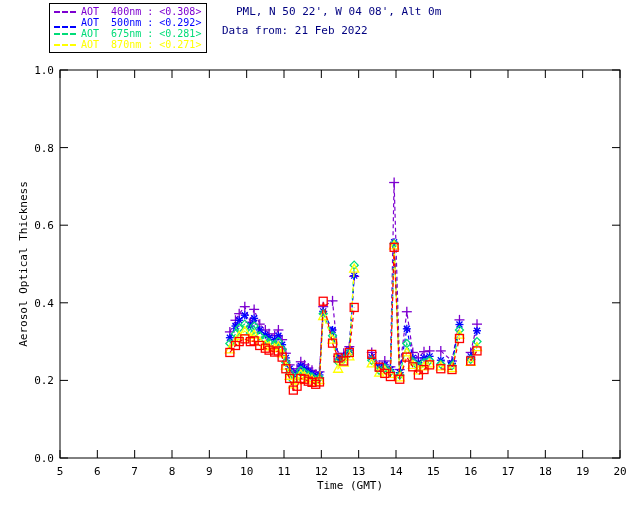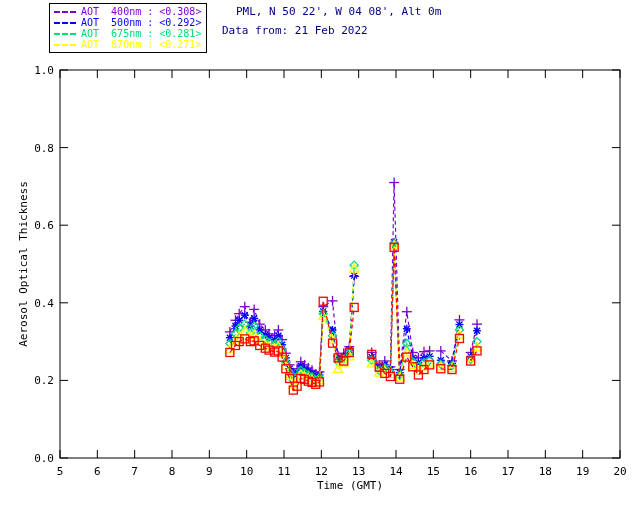--- a/index.html
+++ b/index.html
@@ -962,21 +962,21 @@
           <rect x="473.0133333333334" y="346.912" width="8" height="8" fill="none" stroke="#FF0000" stroke-width="1.3"></rect>
         </g>
       </g>
     </svg>
 
   <div class="legend">
     <div class="legend-row" style="color: rgb(125, 0, 208);">
       <span class="dash-sample" style="border-top-color: rgb(125, 0, 208);"></span>
       <span>AOT  400nm : &lt;0.308&gt;</span>
     </div>
-    <div class="legend-row" style="color: rgb(0, 0, 255);">
+    <div class="legend-row" style="color: rgb(0, 0, 255); align-items: flex-end;">
       <span class="dash-sample" style="border-top-color: rgb(0, 0, 255);"></span>
       <span>AOT  500nm : &lt;0.292&gt;</span>
     </div>
     <div class="legend-row" style="color: rgb(0, 220, 120); align-items: center;">
       <span class="dash-sample" style="border-top-color: rgb(0, 220, 120);"></span>
       <span>AOT  675nm : &lt;0.281&gt;</span>
     </div>
     <div class="legend-row" style="color: rgb(255, 255, 0);">
       <span class="dash-sample" style="border-top-color: rgb(255, 255, 0);"></span>
       <span>AOT  870nm : &lt;0.271&gt;</span>

